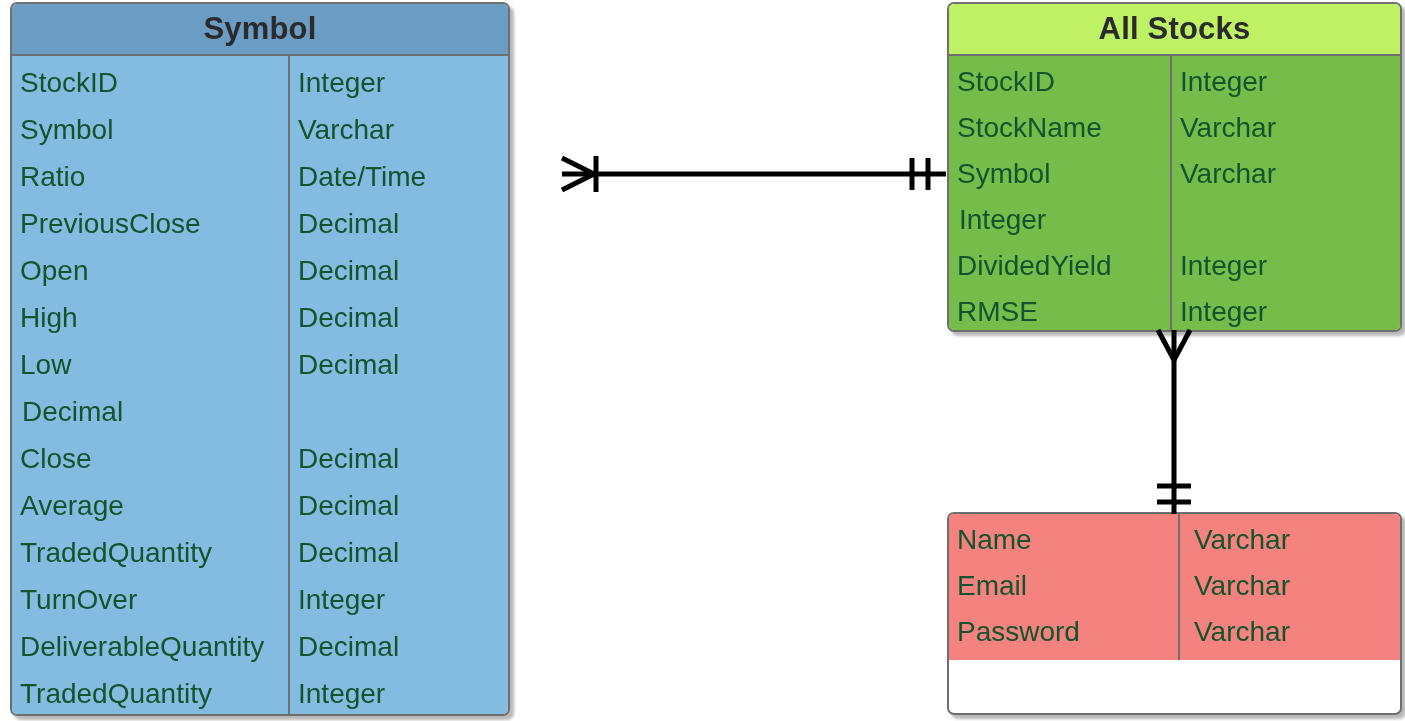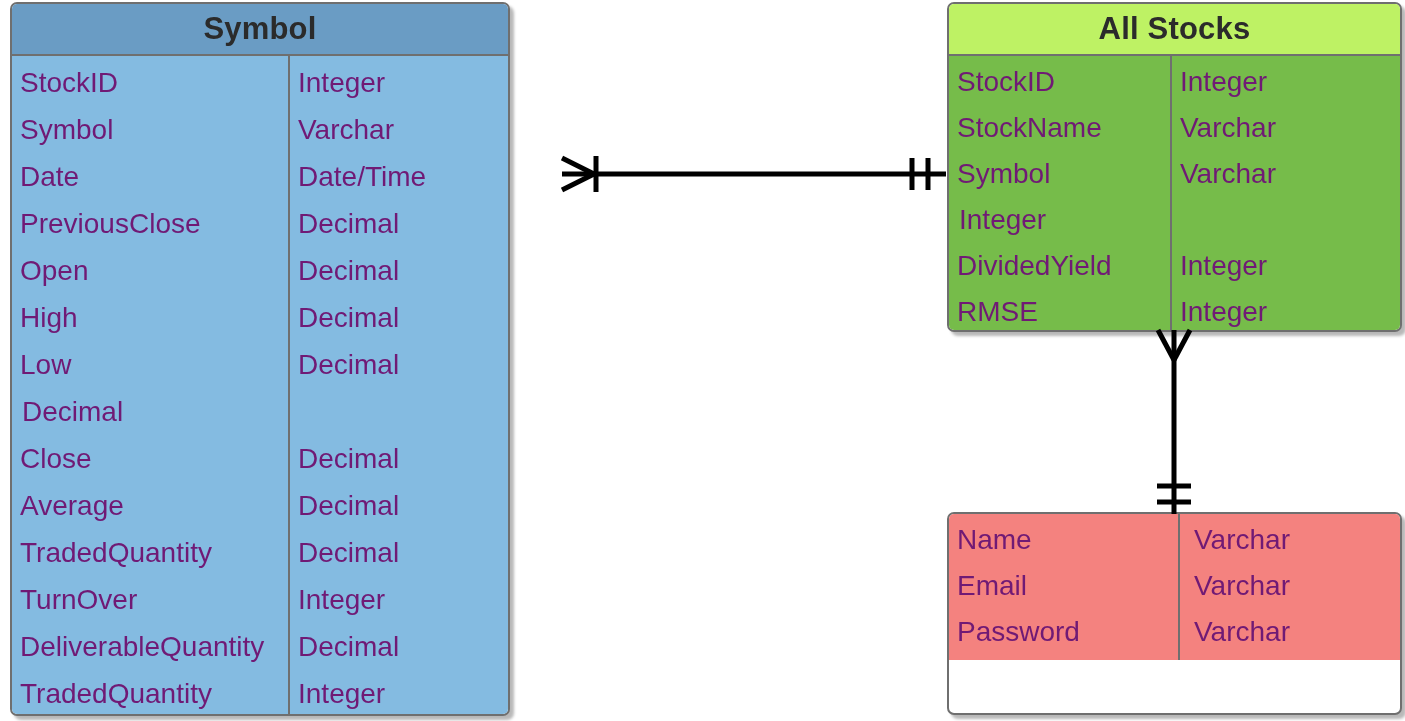--- a/index.html
+++ b/index.html
@@ -59,21 +59,21 @@
     background: #6f6f6f;
   }
   .attr-row {
     position: relative;
     display: flex;
     box-sizing: border-box;
     align-items: center;
   }
   .attr-name, .attr-type {
     box-sizing: border-box;
-    color: #701a75;
+    color: #14532d;
     white-space: nowrap;
     overflow: visible;
   }
 
   
   #entity-symbol {
     left: 10px;
     top: 2px;
     width: 500px;
     height: 714px;
@@ -167,21 +167,21 @@
 
       <div class="attr-row">
         <span class="attr-name">StockID</span>
         <span class="attr-type">Integer</span>
       </div>
       <div class="attr-row">
         <span class="attr-name">Symbol</span>
         <span class="attr-type">Varchar</span>
       </div>
       <div class="attr-row">
-        <span class="attr-name">Date</span>
+        <span class="attr-name">Ratio</span>
         <span class="attr-type">Date/Time</span>
       </div>
       <div class="attr-row">
         <span class="attr-name">PreviousClose</span>
         <span class="attr-type">Decimal</span>
       </div>
       <div class="attr-row">
         <span class="attr-name">Open</span>
         <span class="attr-type">Decimal</span>
       </div>

